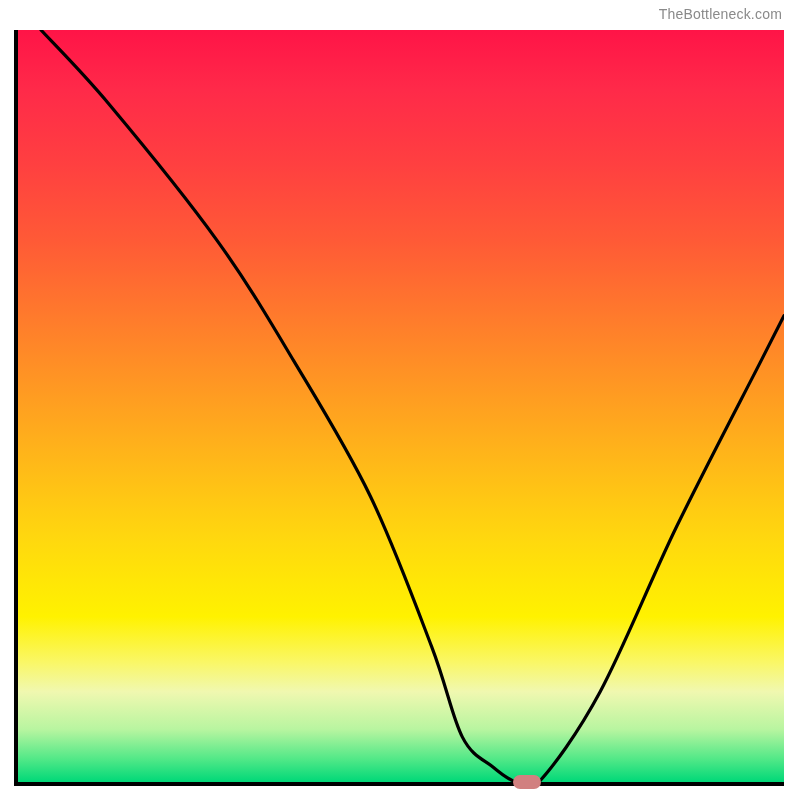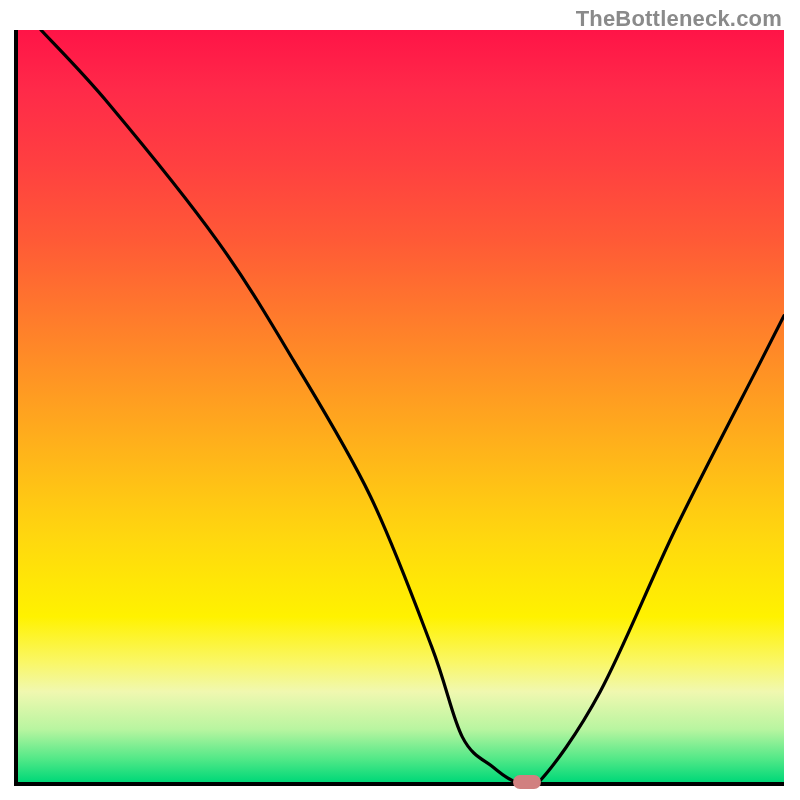--- a/index.html
+++ b/index.html
@@ -9,22 +9,22 @@
     width: 800px;
     height: 800px;
     position: relative;
     font-family: Arial, sans-serif;
   }
   .watermark {
     position: absolute;
     top: 6px;
     right: 18px;
     color: #8a8a8a;
-    font-size: 22px;
-    font-weight: 700;
+    font-size: 14px;
+    font-weight: 400;
     letter-spacing: 0.2px;
     z-index: 10;
   }
   .chart-frame {
     position: absolute;
     top: 30px;
     left: 14px;
     width: 770px;
     height: 756px;
     border-left: 4px solid #000;

